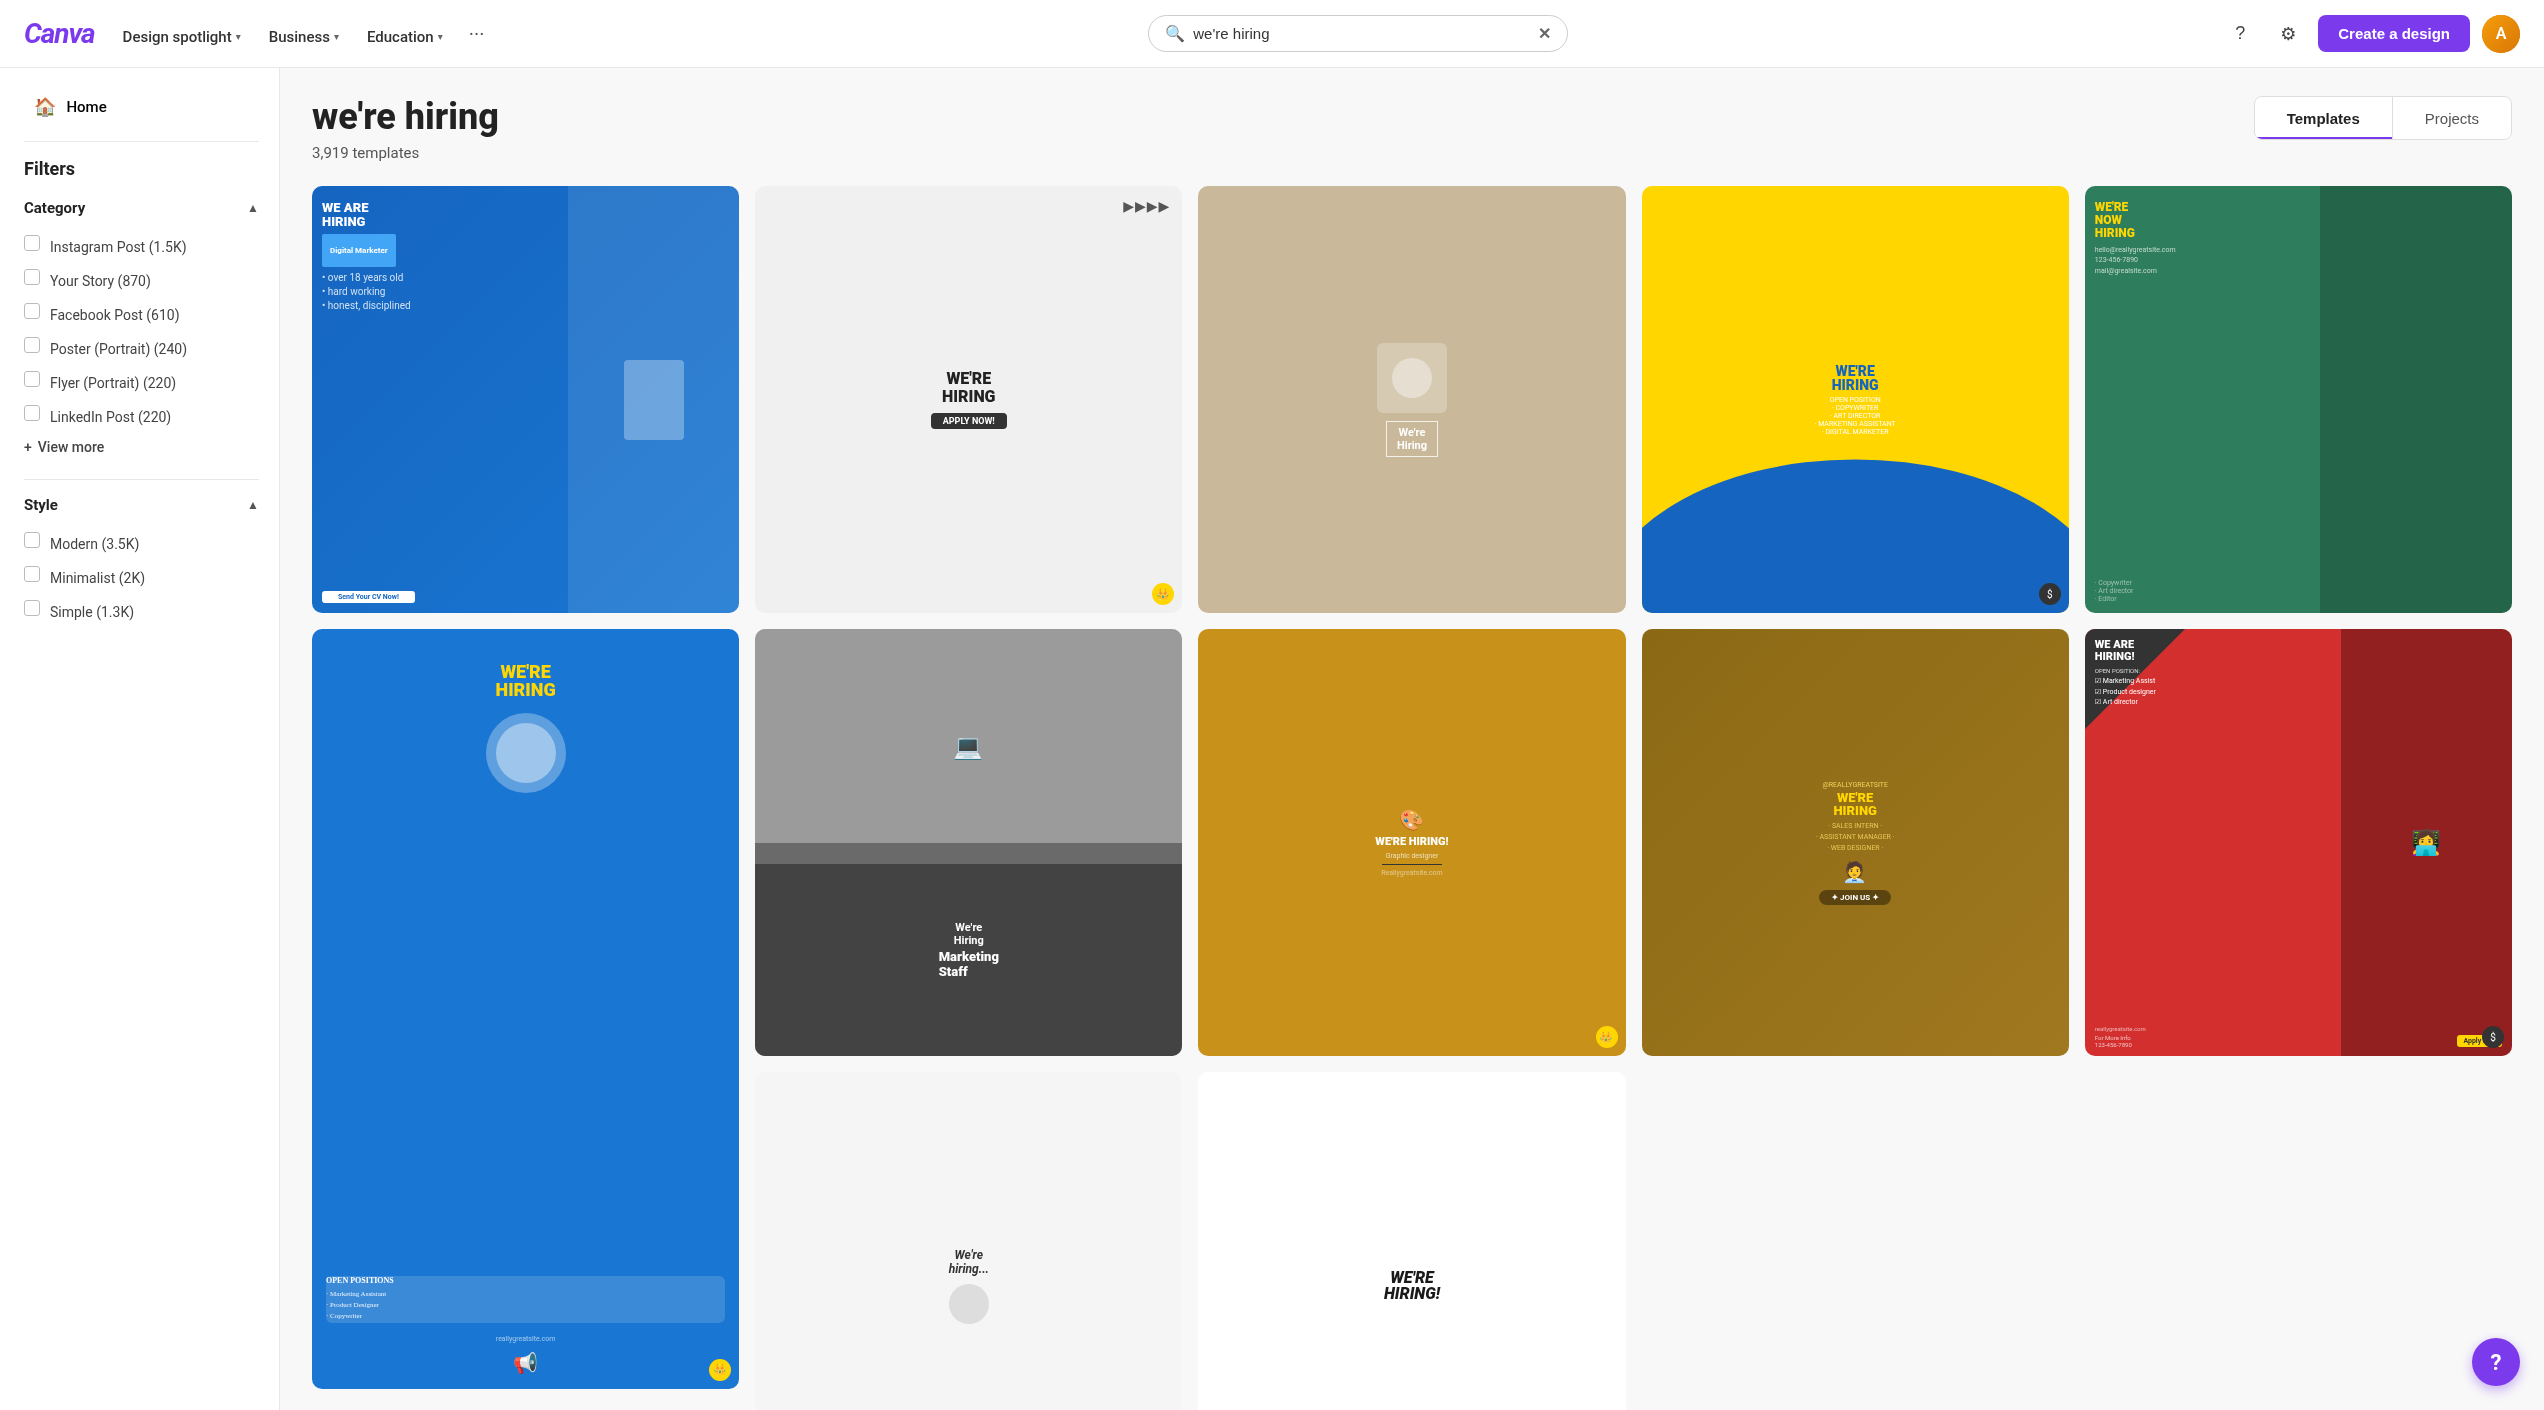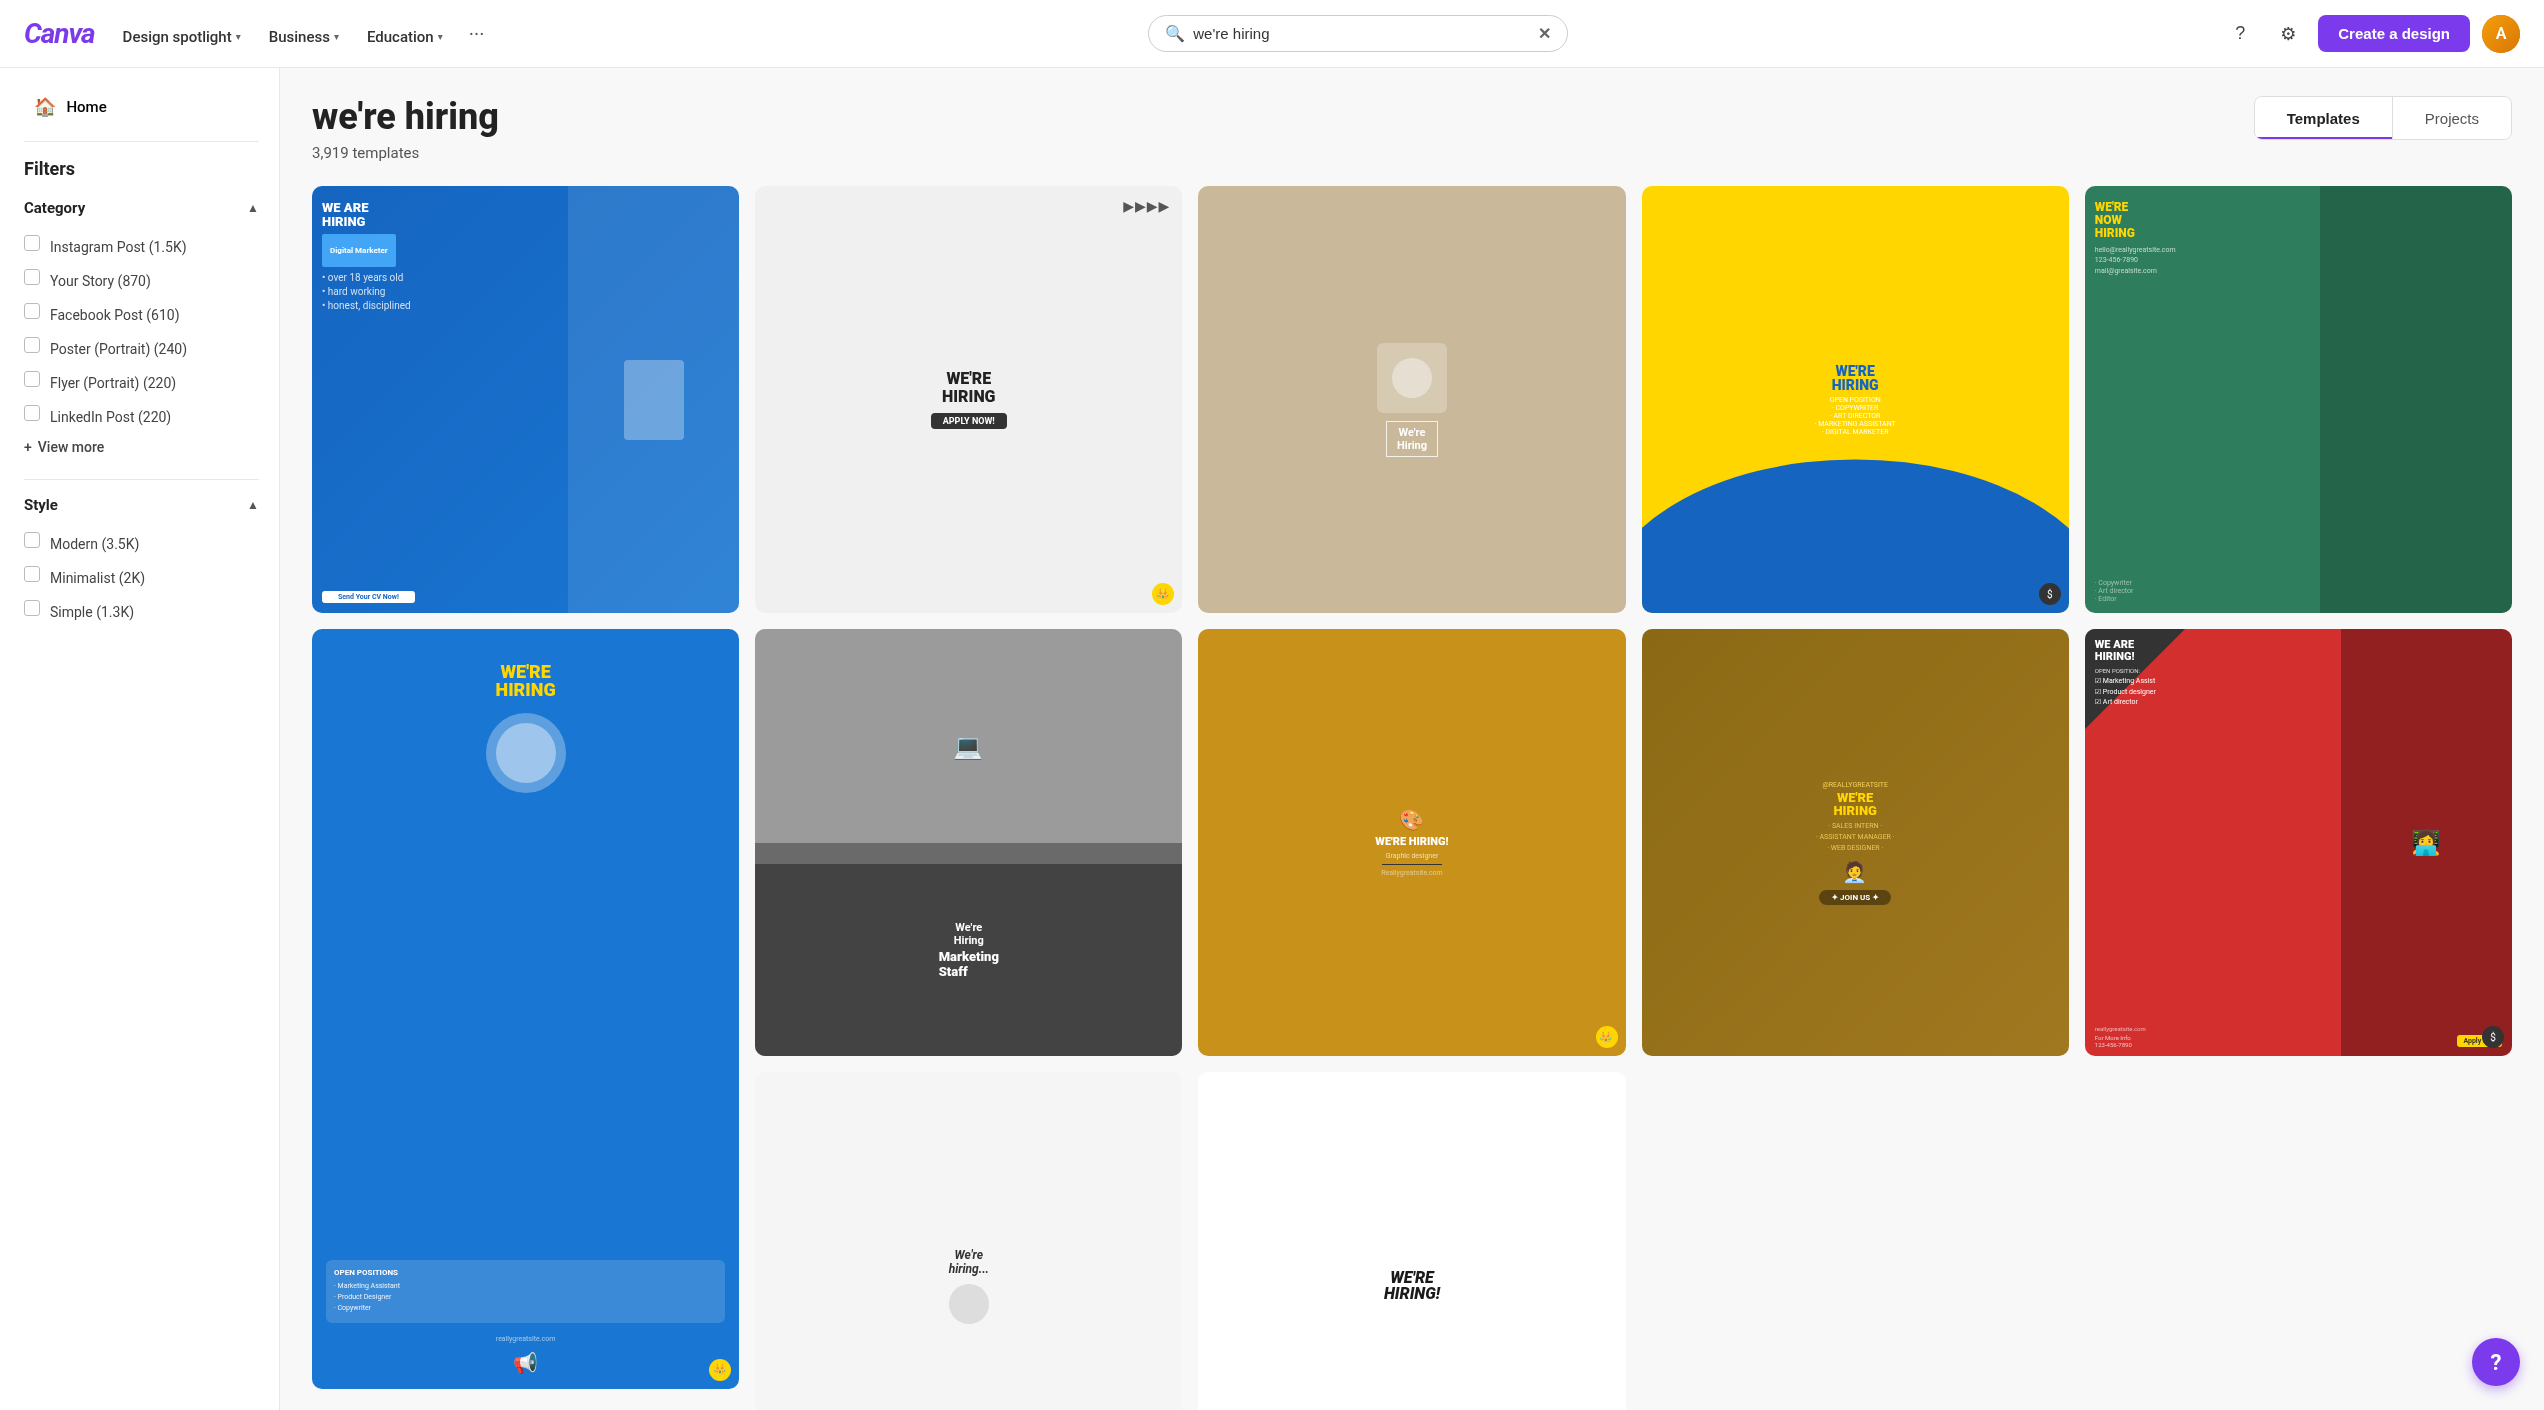--- a/index.html
+++ b/index.html
@@ -297,21 +297,21 @@
           </div>
         </div>
       </div>
 
       <div class="template-card" style="background: #1976d2; aspect-ratio:9/16; grid-row: span 2;">
         <div class="sim-card" style="flex-direction:column;justify-content:flex-start;padding:14px;">
           <div style="color:#ffd600;font-size:18px;font-weight:900;text-align:center;text-transform:uppercase;line-height:1.0;margin-top:20px;">WE'RE<br>HIRING</div>
           <div style="width:80px;height:80px;border-radius:50%;background:rgba(255,255,255,0.3);margin:14px auto;overflow:hidden;display:flex;align-items:center;justify-content:center;">
             <div style="width:60px;height:60px;background:rgba(255,255,255,0.4);border-radius:50%;"></div>
           </div>
-          <div style="background:rgba(255,255,255,0.15);border-radius:6px;padding:8px;width:100%;margin-top:auto;">
+          <div style="background:rgba(255,255,255,0.15);border-radius:6px;width:100%;margin-top:auto;font-family:Liberation Serif, serif;">
             <div style="color:white;font-size:8px;font-weight:700;margin-bottom:4px;">OPEN POSITIONS</div>
             <div style="color:rgba(255,255,255,0.9);font-size:7px;line-height:1.6;">· Marketing Assistant<br>· Product Designer<br>· Copywriter</div>
           </div>
           <div style="color:rgba(255,255,255,0.6);font-size:7px;margin-top:12px;text-align:center;">reallygreatsite.com</div>
           <div style="font-size:20px;margin-top:8px;">📢</div>
         </div>
         <div style="position:absolute;bottom:8px;right:8px;width:22px;height:22px;background:#ffd600;border-radius:50%;display:flex;align-items:center;justify-content:center;font-size:11px;">👑</div>
       </div>
 
       <div class="template-card" style="background: #888; aspect-ratio:1/1;">

